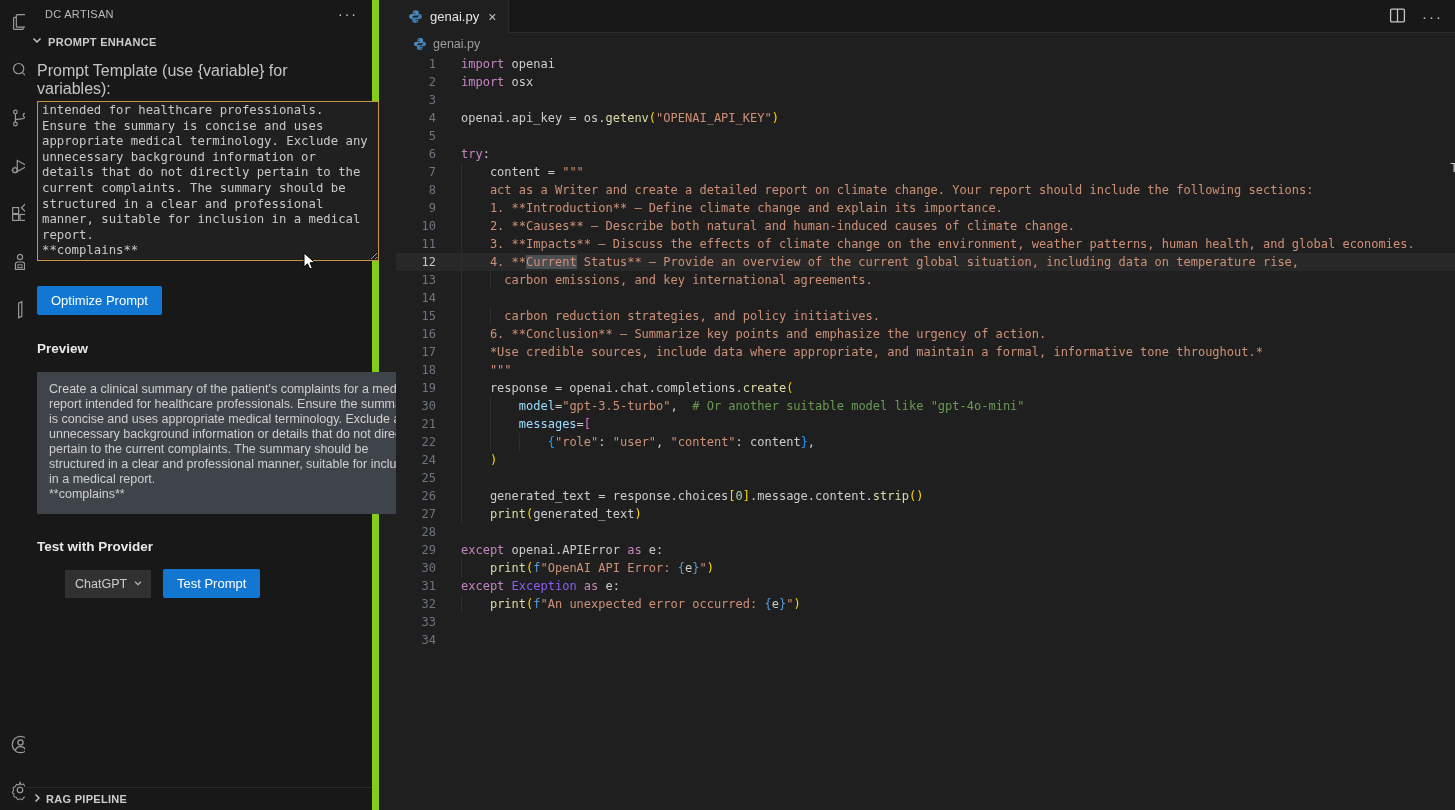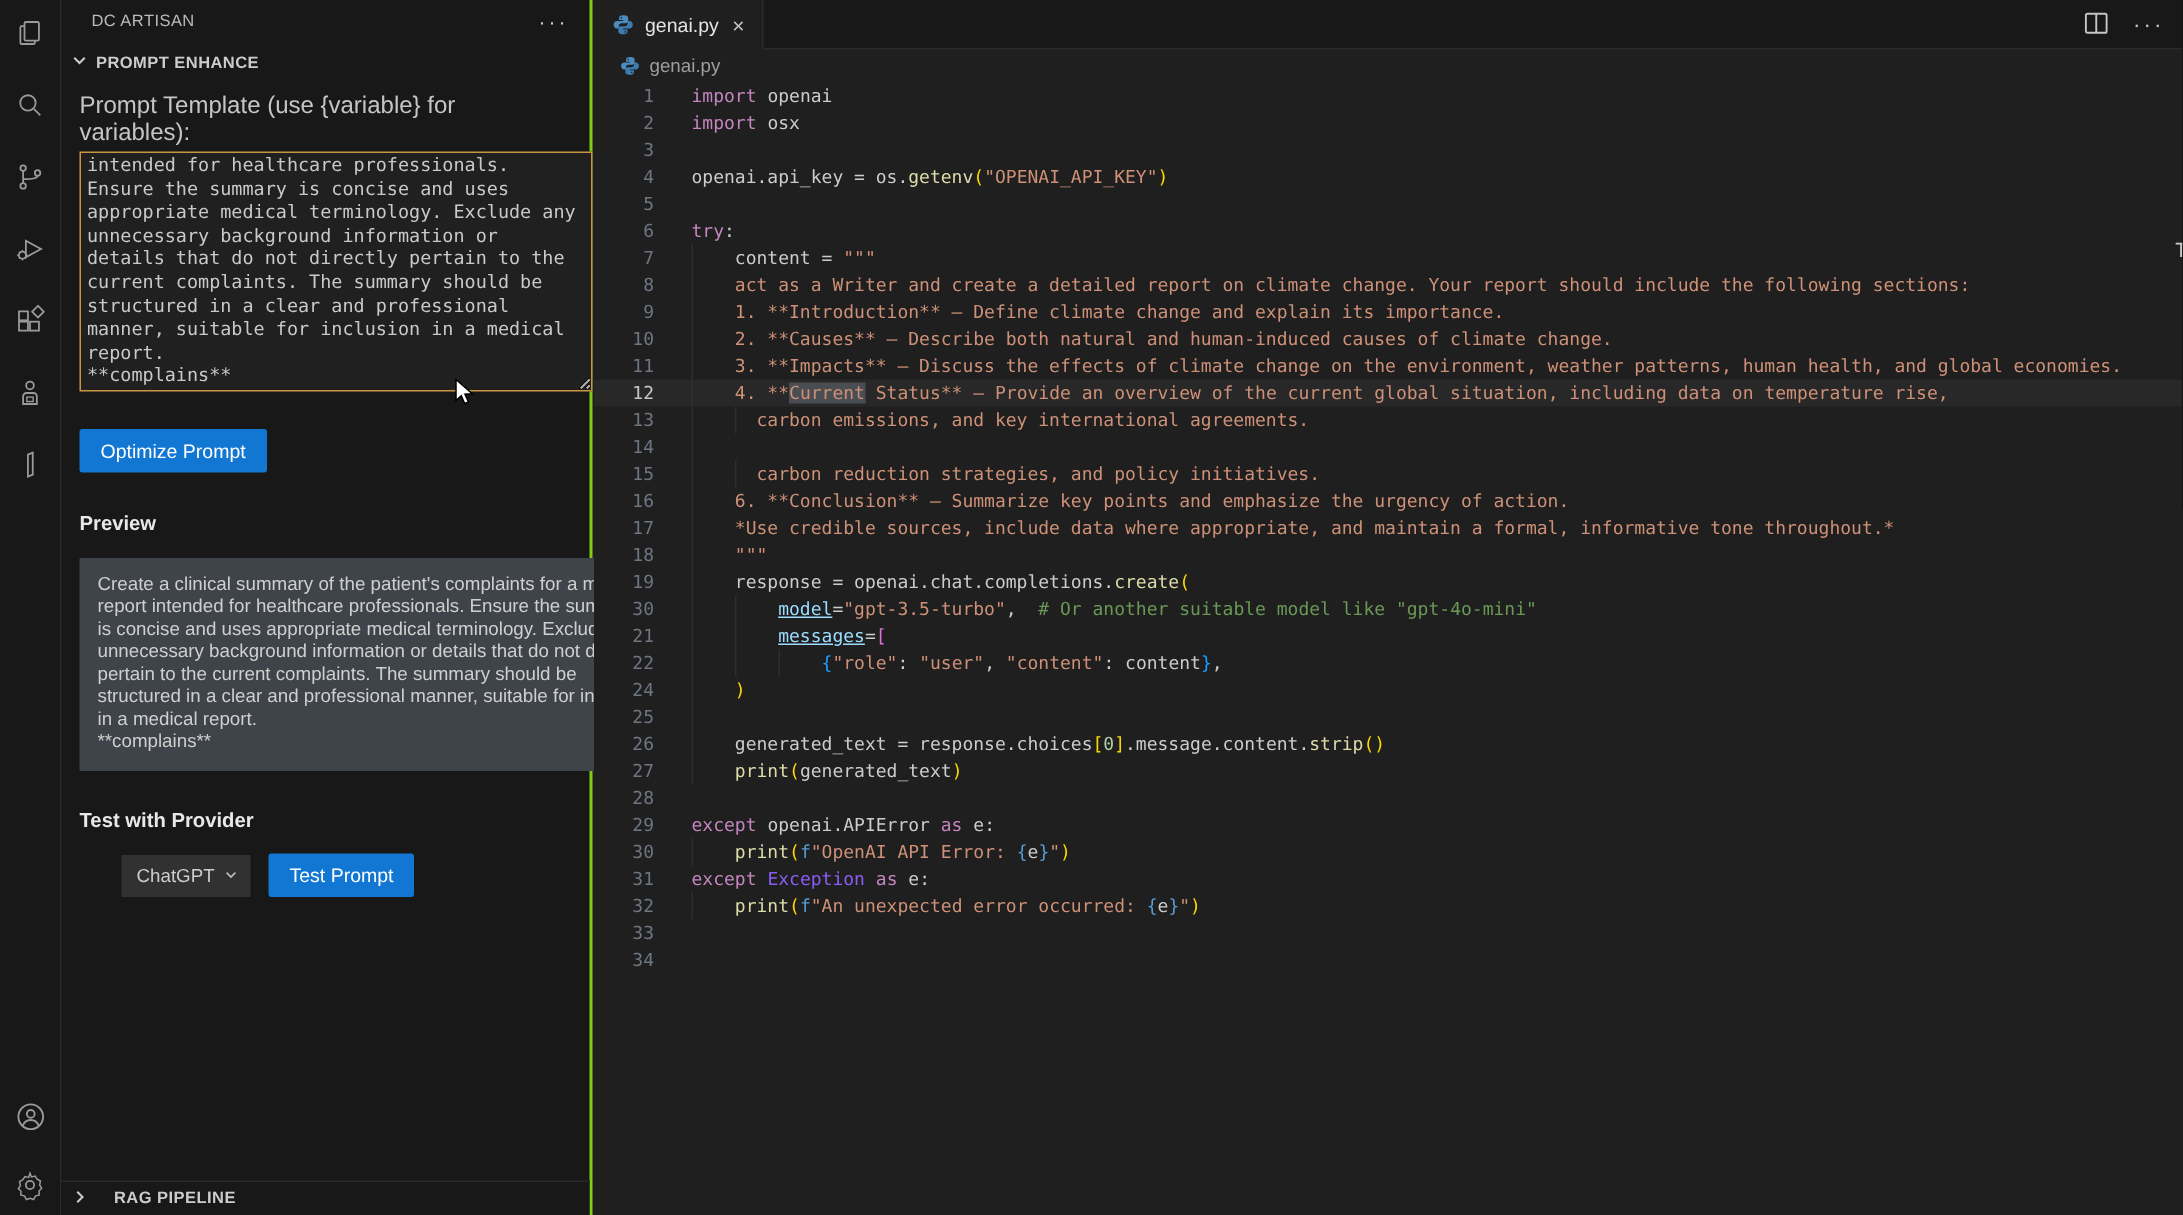--- a/index.html
+++ b/index.html
@@ -15,22 +15,22 @@
     background:#181818; border-right:1px solid #2b2b2b;
   }
   .ab-top { position:absolute; top:10px; left:0; width:40px;
     display:flex; flex-direction:column; align-items:center; gap:24px; }
   .ab-bottom { position:absolute; bottom:8px; left:0; width:40px;
     display:flex; flex-direction:column; align-items:center; gap:22px; }
   .ab-icon { width:24px; height:24px; display:flex; align-items:center; justify-content:center; cursor:pointer; }
   .ab-icon svg { stroke:#9a9a9a; fill:none; stroke-width:1.3; }
   
   .sidebar {
-    position:absolute; left:41px; top:0; width:354px; height:810px;
-    background:#181818; border-right:2px solid #84cc16;
+    position:absolute; left:25px; top:0; width:354px; height:810px;
+    background:#181818; border-right:7px solid #84cc16;
   }
   .sb-header { display:flex; justify-content:space-between; align-items:center; padding:8px 14px 6px 20px; }
   .sb-title { font-size:11px; color:#bbbbbb; letter-spacing:.3px; }
   .sb-more { color:#cccccc; font-size:14px; letter-spacing:2px; cursor:pointer; line-height:8px; }
   .sb-sec-head { display:flex; align-items:center; gap:5px; padding:8px 8px 6px 6px; }
   .sb-sec-label { font-size:11px; font-weight:bold; color:#cccccc; letter-spacing:.3px; }
   .sb-body { padding:0 12px; }
   .tpl-label { font-size:16px; color:#c5c5c5; margin-top:7px; }
   .tpl-area {
     width:342px; height:160px; margin-top:3px; display:block;
@@ -53,21 +53,21 @@
   }
   .test-head { margin-top:25px; }
   .provider-row { display:flex; align-items:center; gap:12px; margin-top:15px;margin-left:28px; }
   .provider-select {
     width:86px; height:28px; background:#313131; color:#cccccc;
     display:flex; align-items:center; justify-content:space-between;
     padding:0 8px 0 10px; font-size:12.5px; cursor:pointer;
   }
   .rag-row {
     position:absolute; left:0; right:0; bottom:0; height:23px;
-    border-top:1px solid #2b2b2b; display:flex; align-items:center; gap:17px;
+    border-top:1px solid #2b2b2b; display:flex; align-items:center; gap:3px;
     padding-left:6px; background:#181818;
   }
   .chev svg { stroke:#cccccc; fill:none; stroke-width:1.4; }
   
   .editor { position:absolute; left:396px; top:0; right:0; bottom:0; background:#1f1f1f; }
   .tabbar { position:relative; height:33px; background:#181818; border-bottom:1px solid #2b2b2b; display:flex; }
   .tab {
     display:inline-flex; align-items:center; gap:7px; height:33px;
     background:#1f1f1f; padding:0 10px 0 12px; border-right:1px solid #2b2b2b;
     cursor:pointer;
@@ -84,21 +84,21 @@
   .crow.active { background:rgba(255,255,255,.045); }
   .ln { width:40px; text-align:right; color:#6e7681; flex-shrink:0; user-select:none; }
   .crow.active .ln { color:#c6c6c6; }
   .ctext { margin-left:25px; white-space:pre; position:relative; flex:1; }
   .guide { position:absolute; top:0; bottom:0; width:1px; background:#2e2e2e; }
   .t-kw  { color:#c586c0; }
   .t-pl  { color:#cccccc; }
   .t-str { color:#ce9178; }
   .t-com { color:#6a9955; }
   .t-fn  { color:#dcdcaa; }
-  .t-pm  { color:#9cdcfe;text-decoration:underline; }
+  .t-pm  { color:#9cdcfe; }
   .t-cls { color:#8b5cf6; }
   .t-num { color:#b5cea8; }
   .t-b1  { color:#ffd700; }
   .t-b2  { color:#da70d6; }
   .t-b3  { color:#179fff; }
   .t-fk  { color:#569cd6; }
   .t-hl  { color:#ce9178; background:rgba(115,125,135,.45); }
   .edge-frag { position:absolute; right:-3px; top:160px; color:#c9c9c9; font-size:13px; font-family:"DejaVu Sans Mono", monospace; }
   .mouse-cursor { position:absolute; left:303px; top:252px; pointer-events:none; }
   .py-icon { width:15px; height:15px; flex-shrink:0; }

